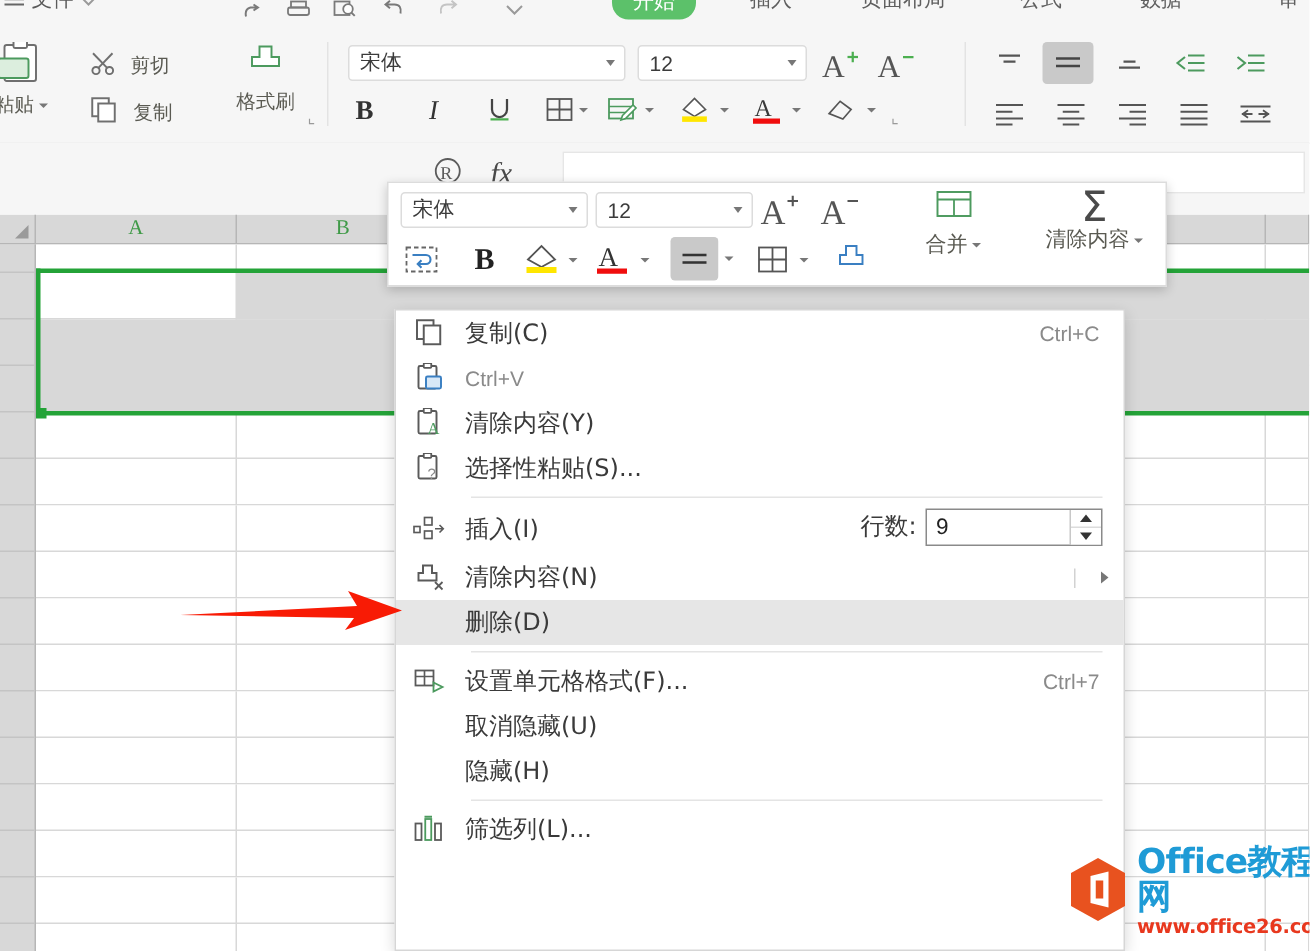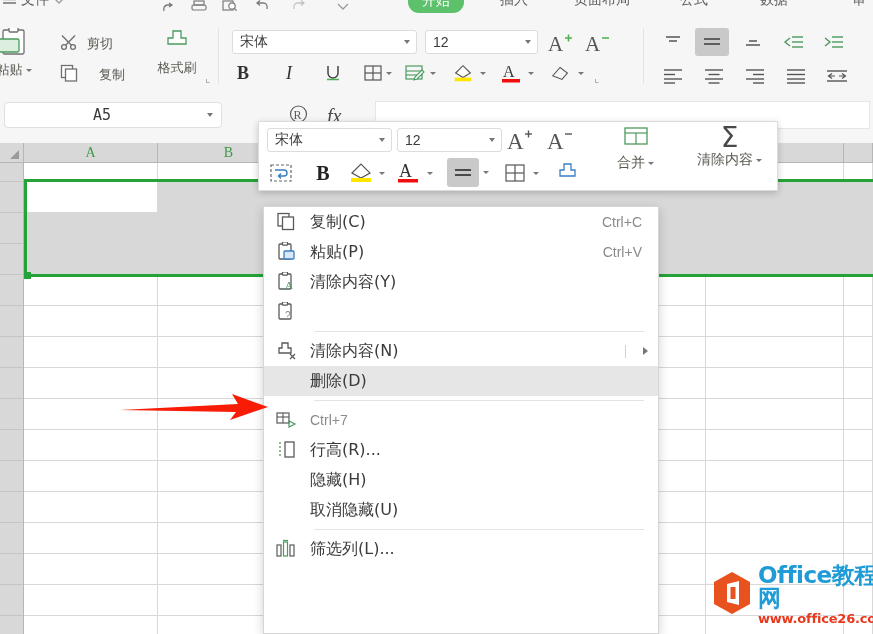--- a/index.html
+++ b/index.html
@@ -64,21 +64,21 @@
   .gcell.hl{background:#d8d8d8;}
   .celltext{position:absolute;font-family:"DejaVu Sans",sans-serif;font-size:17px;color:#111;white-space:nowrap;}
   .selborder{position:absolute;background:#24a338;}
   #selhandle{position:absolute;width:7px;height:7px;background:#24a338;}
 
   
   #mini{position:absolute;left:258px;top:121px;width:520px;height:70px;background:#ffffff;
         border:1px solid #dcdcdc;box-shadow:0 2px 7px rgba(0,0,0,.20);box-sizing:border-box;}
 
   
-  #ctx{position:absolute;left:263px;top:206px;width:396px;height:428px;background:#fff;
+  #ctx{position:absolute;left:263px;top:206px;width:487px;height:428px;background:#fff;
        border:1px solid #d6d6d6;box-shadow:0 3px 10px rgba(0,0,0,.18);box-sizing:border-box;}
   .mi{position:relative;height:30px;display:flex;align-items:center;box-sizing:border-box;}
   .mi.hover{background:#e6e6e6;}
   .mi .micon{width:46px;display:flex;align-items:center;justify-content:center;flex:0 0 46px;}
   .mi .mlbl{flex:1;font-size:16px;color:#3a3a3a;font-family:"DejaVu Sans",sans-serif;white-space:nowrap;}
   .mi .mkey{font-size:14px;color:#8a8a8a;padding-right:16px;font-family:"Liberation Sans",sans-serif;white-space:nowrap;}
   .mi .marr{width:26px;display:flex;align-items:center;justify-content:center;}
   .msep{height:1px;background:#e4e4e4;margin:4px 14px 4px 50px;}
   #spinrow{position:absolute;right:14px;top:3px;display:flex;align-items:center;gap:6px;}
   #spinlbl{font-size:16px;color:#3a3a3a;font-family:"DejaVu Sans",sans-serif;}
@@ -189,21 +189,21 @@
               <circle cx="4" cy="13" r="2.4"></circle>
               <circle cx="13" cy="13" r="2.4"></circle>
               <line x1="5.6" y1="11.3" x2="15" y2="1.5"></line>
               <line x1="11.4" y1="11.3" x2="2" y2="1.5"></line>
             </g>
           </svg>
       </span>
       <span class="iclbl">剪切</span>
     </div>
 
-    <div style="position:absolute;left:60px;top:44px;display:flex;align-items:center;gap:19px">
+    <div style="position:absolute;left:60px;top:44px;display:flex;align-items:center;gap:9px">
       <span>
         <svg width="20" height="18" viewBox="0 0 20 18">
             <rect x="1.5" y="1.5" width="11" height="12" stroke="#6f6f6f" stroke-width="1.3" fill="#fff"></rect>
             <rect x="5.5" y="5" width="11" height="12" stroke="#6f6f6f" stroke-width="1.3" fill="#fff"></rect>
           </svg>
       </span>
       <span class="iclbl">复制</span>
     </div>
 
     <div class="icbtn" style="left:148px;top:10px;width:58px">
@@ -405,26 +405,20 @@
             <line x1="2" y1="4" x2="22" y2="4"></line>
             <line x1="2" y1="14" x2="22" y2="14"></line>
           </g>
           <path d="M3 9 h7 M7 6.5 L3.5 9 7 11.5 M21 9 h-7 M17 6.5 L20.5 9 17 11.5" stroke="#555" stroke-width="1.2" fill="none"></path>
         </svg>
     </div>
   </div>
 </div>
 
 <div id="fbar">
-  <div id="namebox">
-    <span id="nameval">A5</span>
-    <span id="namearr">
-        <span class="caret"></span>
-      </span>
-  </div>
   <div id="fxgrp">
     <span>
       <svg width="21" height="21" viewBox="0 0 21 21">
           <circle cx="10.5" cy="10" r="8" stroke="#5c5c5c" stroke-width="1.2" fill="none"></circle>
           <text x="5.5" y="15" font-family="Liberation Serif, serif" font-size="12" fill="#5c5c5c">R</text>
         </svg>
     </span>
     <span id="fxi">fx</span>
   </div>
   <div id="fedit"></div>
@@ -703,43 +697,68 @@
       <span class="mkey">Ctrl+C</span>
     </div>
     <div class="mi">
       <span class="micon">
         <svg width="22" height="20" viewBox="0 0 22 20">
           <rect x="3" y="2" width="12" height="15" rx="1" stroke="#5a5a5a" stroke-width="1.3" fill="#fff"></rect>
           <rect x="6.5" y="0" width="5" height="3.2" rx="0.6" stroke="#5a5a5a" stroke-width="1.2" fill="#fff"></rect>
           <rect x="8" y="9" width="10" height="8" rx="1" stroke="#3a7fc2" stroke-width="1.3" fill="#d8e8f7"></rect>
         </svg>
       </span>
-      <span class="mlbl">粘贴(P)</span>
       <span class="mkey">Ctrl+V</span>
     </div>
     <div class="mi">
       <span class="micon">
         <svg width="22" height="20" viewBox="0 0 22 20">
           <rect x="3" y="2" width="12" height="15" rx="1" stroke="#5a5a5a" stroke-width="1.3" fill="#fff"></rect>
           <rect x="6.5" y="0" width="5" height="3.2" rx="0.6" stroke="#5a5a5a" stroke-width="1.2" fill="#fff"></rect>
           <text x="9" y="17" font-family="Liberation Serif, serif" font-size="11" fill="#4c9a5e">A</text>
         </svg>
       </span>
       <span class="mlbl">清除内容(Y)</span>
     </div>
     <div class="mi">
       <span class="micon">
         <svg width="22" height="20" viewBox="0 0 22 20">
           <rect x="3" y="2" width="12" height="15" rx="1" stroke="#5a5a5a" stroke-width="1.3" fill="#fff"></rect>
           <rect x="6.5" y="0" width="5" height="3.2" rx="0.6" stroke="#5a5a5a" stroke-width="1.2" fill="#fff"></rect>
           <text x="9" y="17" font-family="Liberation Sans, sans-serif" font-size="10" fill="#8a8a8a">?</text>
         </svg>
       </span>
+      <span class="mlbl">选择性粘贴(S)...</span>
     </div>
     <div class="msep"></div>
+    <div class="mi" style="height: 34px;">
+      <span class="micon">
+        <svg width="24" height="20" viewBox="0 0 24 20">
+          <rect x="1" y="8" width="4" height="4" stroke="#5a5a5a" stroke-width="1.1" fill="none"></rect>
+          <rect x="8" y="2" width="5" height="5" stroke="#5a5a5a" stroke-width="1.1" fill="none"></rect>
+          <rect x="8" y="11" width="5" height="5" stroke="#5a5a5a" stroke-width="1.1" fill="none"></rect>
+          <path d="M15 9.5 h5 M18 7 l2.5 2.5 -2.5 2.5" stroke="#5a5a5a" stroke-width="1.1" fill="none"></path>
+        </svg>
+      </span>
+      <span class="mlbl">插入(I)</span>
+      <div id="spinrow">
+        <span id="spinlbl">行数:</span>
+        <span id="spinbox">
+          <span id="spinval">9</span>
+          <span id="spinbtns">
+            <span class="spb">
+              <span class="triu"></span>
+            </span>
+            <span class="spb">
+              <span class="trid"></span>
+            </span>
+          </span>
+        </span>
+      </div>
+    </div>
     <div class="mi">
       <span class="micon">
         <svg width="22" height="20" viewBox="0 0 22 20">
           <path d="M6 2 h6 v5 h3 v5 h-12 v-5 h3 z" stroke="#5a5a5a" stroke-width="1.3" fill="none"></path>
           <g stroke="#5a5a5a" stroke-width="1.2">
             <line x1="14" y1="13" x2="19" y2="18"></line>
             <line x1="19" y1="13" x2="14" y2="18"></line>
           </g>
         </svg>
       </span>
@@ -756,40 +775,30 @@
     <div class="msep"></div>
     <div class="mi">
       <span class="micon">
         <svg width="24" height="20" viewBox="0 0 24 20">
           <rect x="2" y="3" width="12" height="10" stroke="#5a5a5a" stroke-width="1.2" fill="none"></rect>
           <line x1="2" y1="7" x2="14" y2="7" stroke="#5a5a5a" stroke-width="1.1"></line>
           <line x1="8" y1="3" x2="8" y2="13" stroke="#5a5a5a" stroke-width="1.1"></line>
           <path d="M14 11 L20 14 L14 17 z" fill="none" stroke="#4c9a5e" stroke-width="1.2"></path>
         </svg>
       </span>
+      <span class="mlbl">设置单元格格式(F)...</span>
       <span class="mkey">Ctrl+7</span>
     </div>
     <div class="mi">
-      <span class="micon">
-        <svg width="22" height="22" viewBox="0 0 22 22">
-          <rect x="9" y="3" width="9" height="15" stroke="#5a5a5a" stroke-width="1.3" fill="none"></rect>
-          <g stroke="#4c9a5e" stroke-width="1.3" stroke-dasharray="2 2">
-            <line x1="4" y1="3" x2="4" y2="18"></line>
-          </g>
-        </svg>
-      </span>
-      <span class="mlbl">行高(R)...</span>
+      <span class="micon"></span>
+      <span class="mlbl">取消隐藏(U)</span>
     </div>
     <div class="mi">
       <span class="micon"></span>
       <span class="mlbl">隐藏(H)</span>
-    </div>
-    <div class="mi">
-      <span class="micon"></span>
-      <span class="mlbl">取消隐藏(U)</span>
     </div>
     <div class="msep"></div>
     <div class="mi">
       <span class="micon">
         <svg width="24" height="20" viewBox="0 0 24 20">
           <rect x="2" y="6" width="4" height="11" stroke="#5a5a5a" stroke-width="1.2" fill="none"></rect>
           <rect x="8.5" y="3" width="4" height="14" stroke="#4c9a5e" stroke-width="1.2" fill="none"></rect>
           <rect x="15" y="6" width="4" height="11" stroke="#5a5a5a" stroke-width="1.2" fill="none"></rect>
           <line x1="8" y1="1.5" x2="13" y2="1.5" stroke="#4c9a5e" stroke-width="1.2"></line>
         </svg>

